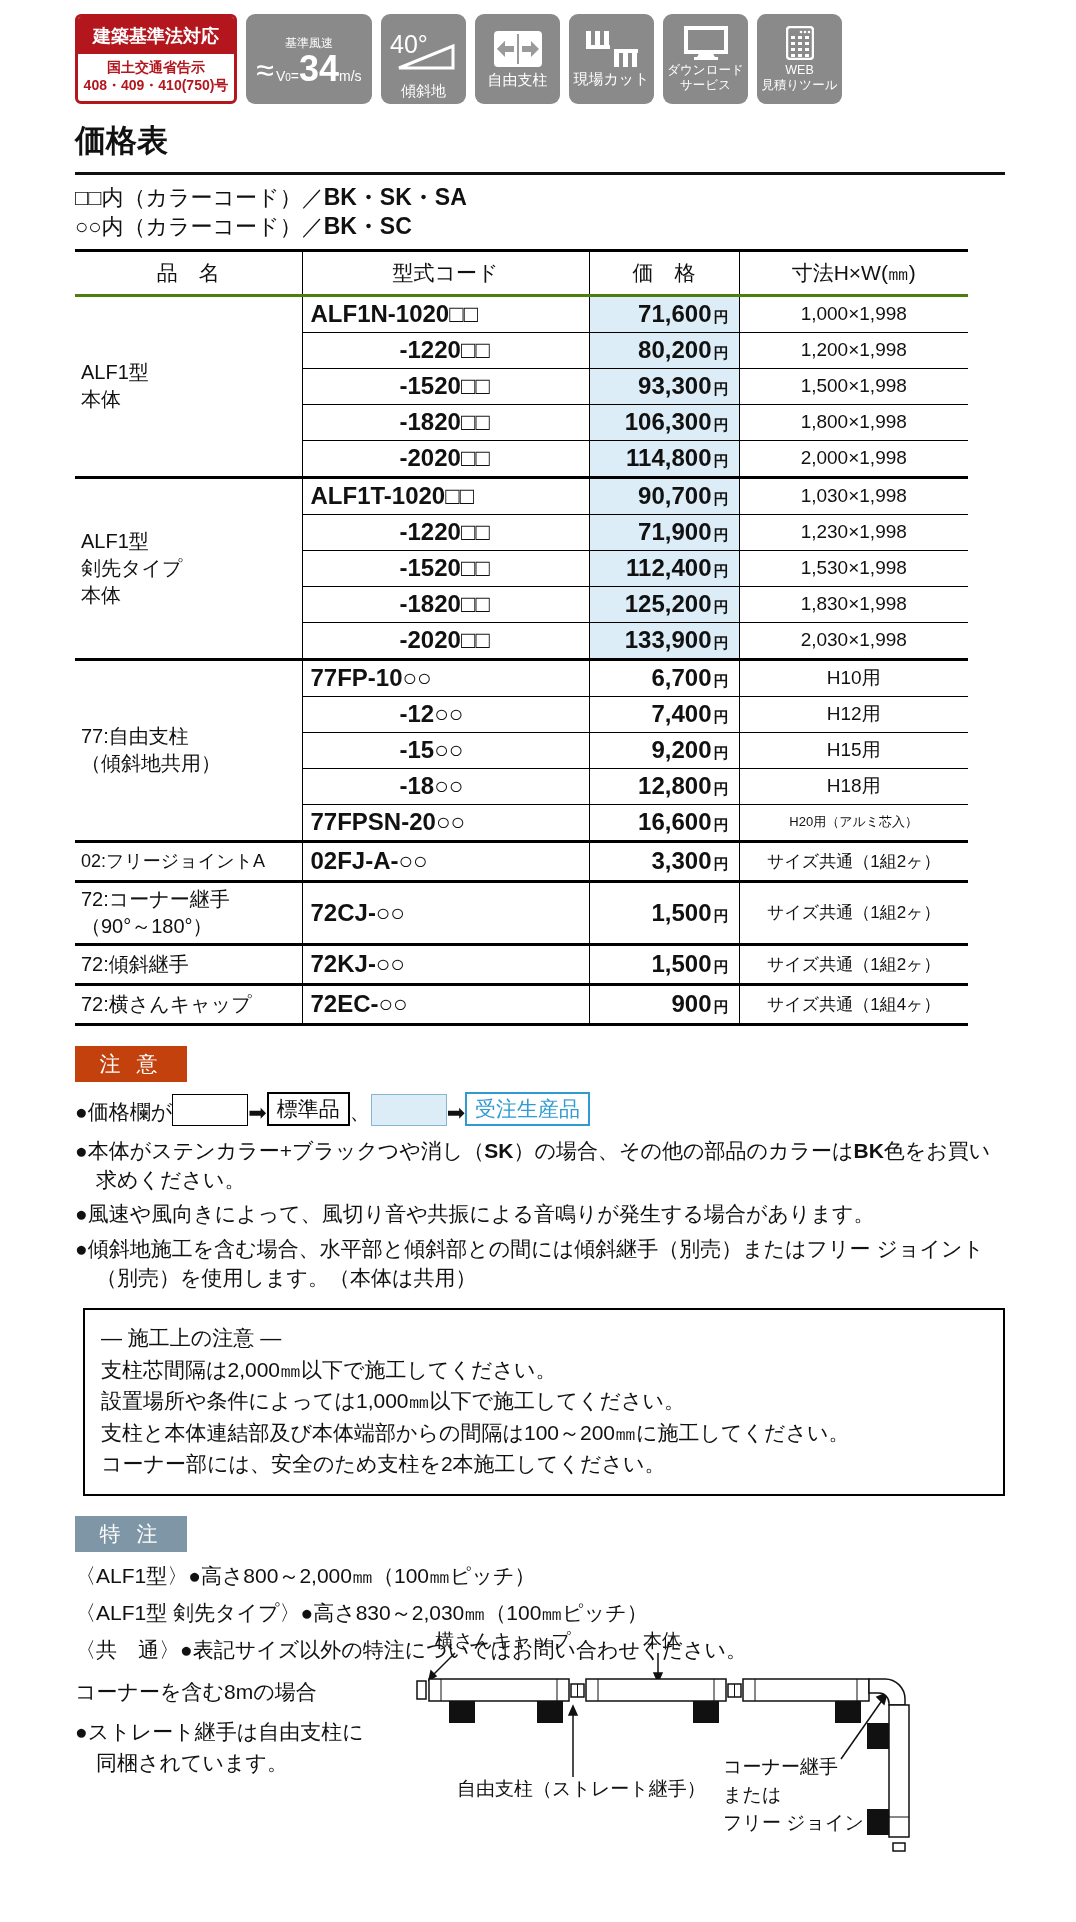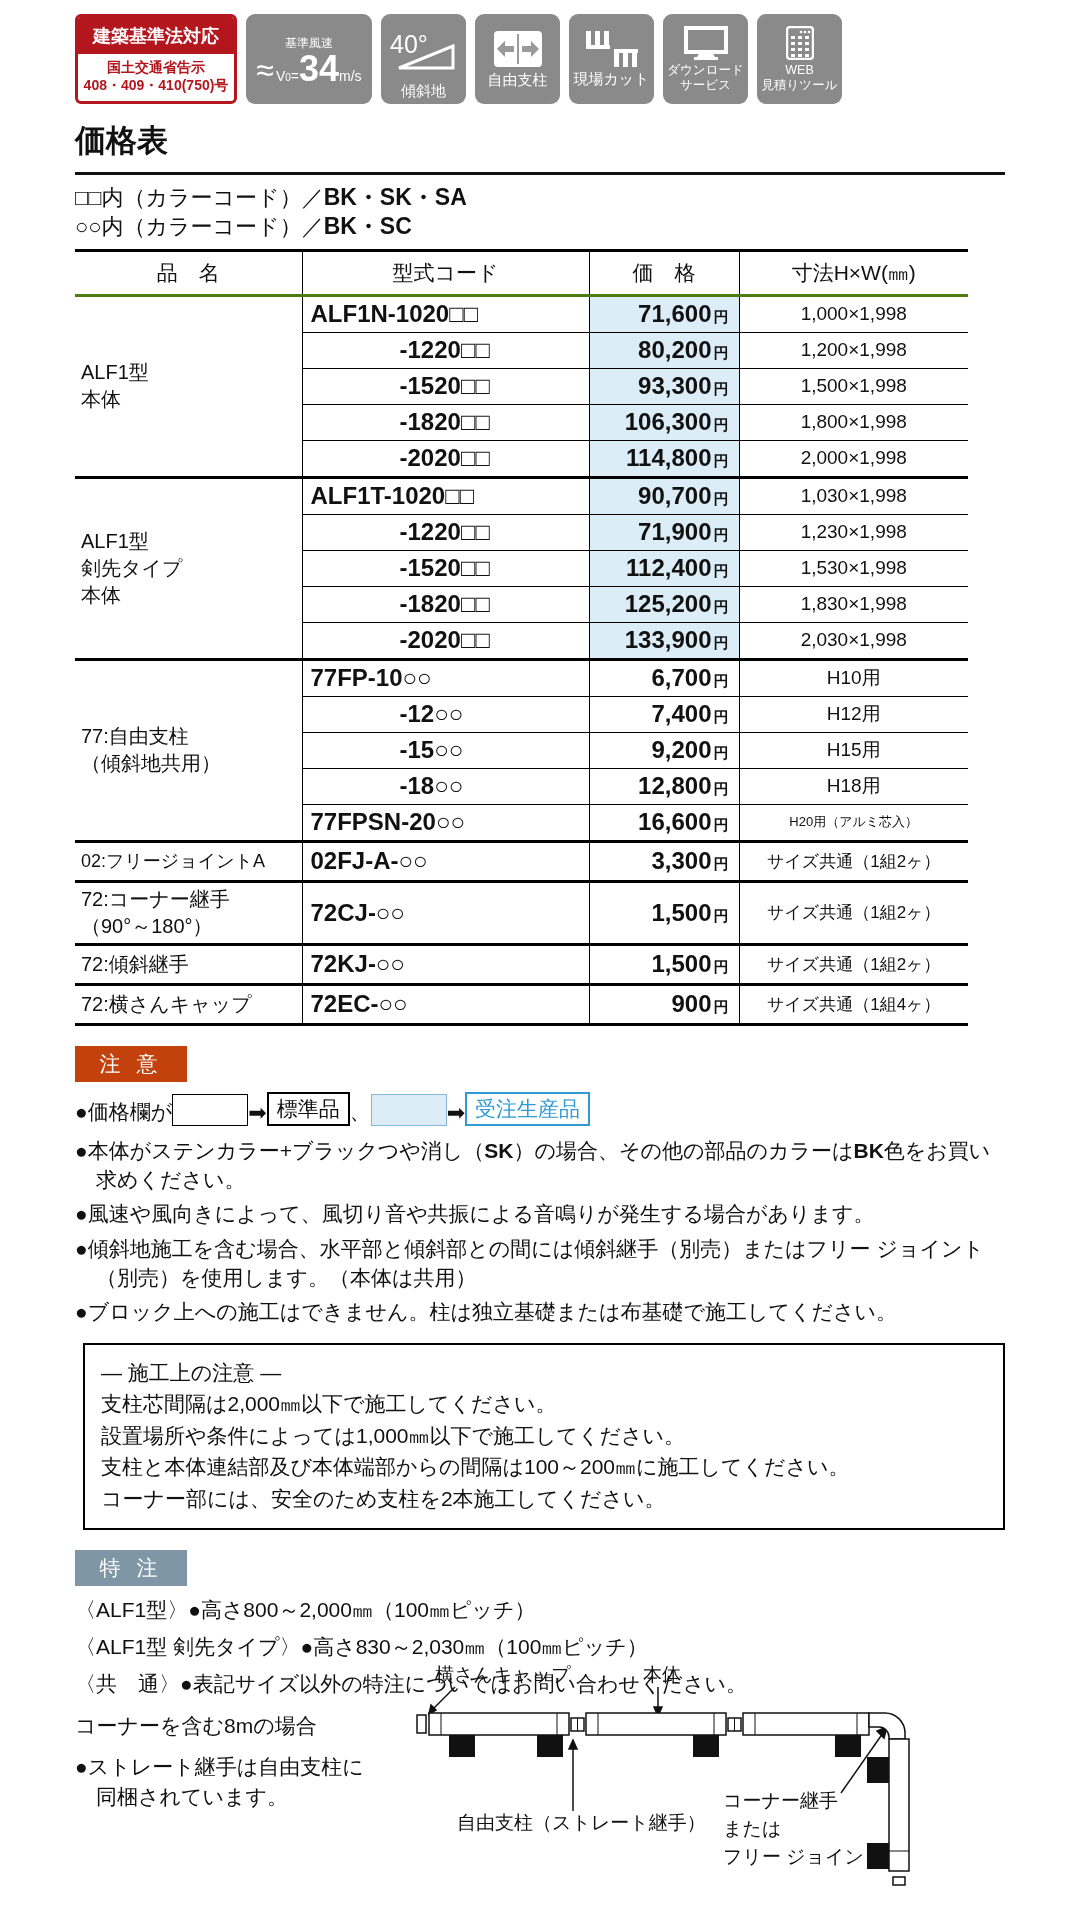--- a/index.html
+++ b/index.html
@@ -312,21 +312,20 @@
     <span class="tag-black">標準品</span>
     <span>、</span>
     <span class="box-blue"></span>
     <span class="arrow-g">➡</span>
     <span class="tag-blue">受注生産品</span>
   </div>
 
   <p class="bullet"><span>●本体がステンカラー+ブラックつや消し（</span><b>SK</b><span>）の場合、その他の部品のカラーは</span><b>BK</b><span>色をお買い求めください。</span></p>
   <p class="bullet">●風速や風向きによって、風切り音や共振による音鳴りが発生する場合があります。</p>
   <p class="bullet">●傾斜地施工を含む場合、水平部と傾斜部との間には傾斜継手（別売）またはフリー ジョイント（別売）を使用します。（本体は共用）</p>
-  <p class="bullet">●ブロック上への施工はできません。柱は独立基礎または布基礎で施工してください。</p>
 
   <div class="note-box">
     <div>— 施工上の注意 —</div>
     <div>支柱芯間隔は2,000㎜以下で施工してください。</div>
     <div>設置場所や条件によっては1,000㎜以下で施工してください。</div>
     <div>支柱と本体連結部及び本体端部からの間隔は100～200㎜に施工してください。</div>
     <div>コーナー部には、安全のため支柱を2本施工してください。</div>
   </div>
 
   <div class="badge-label blue">

